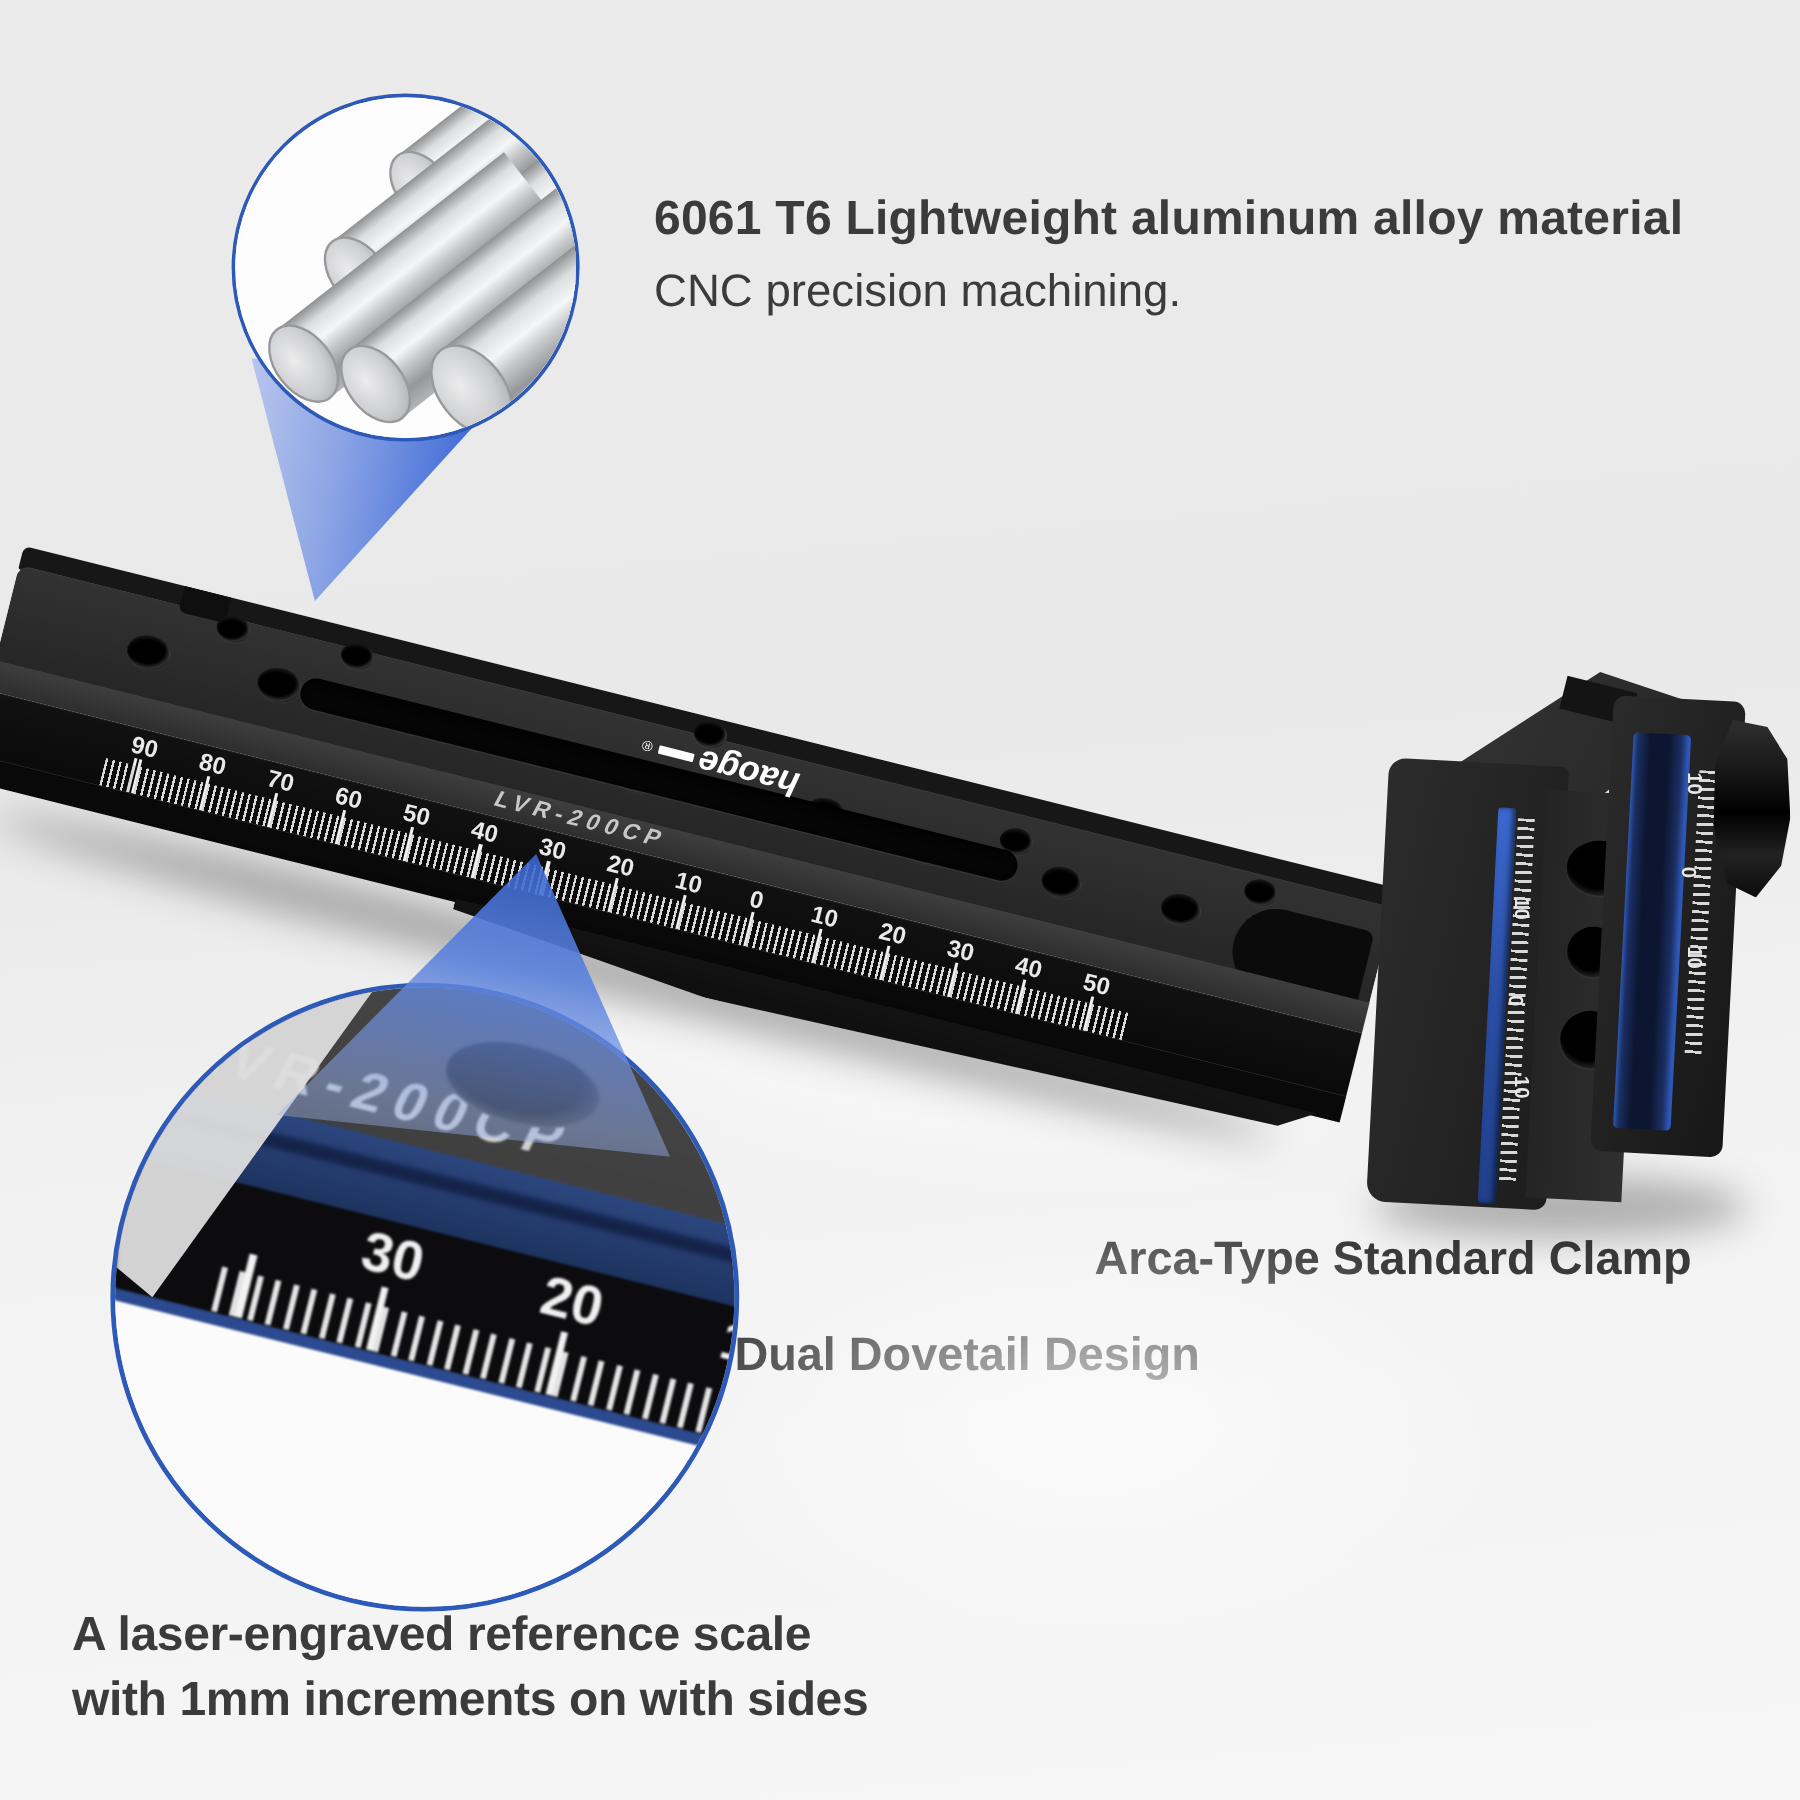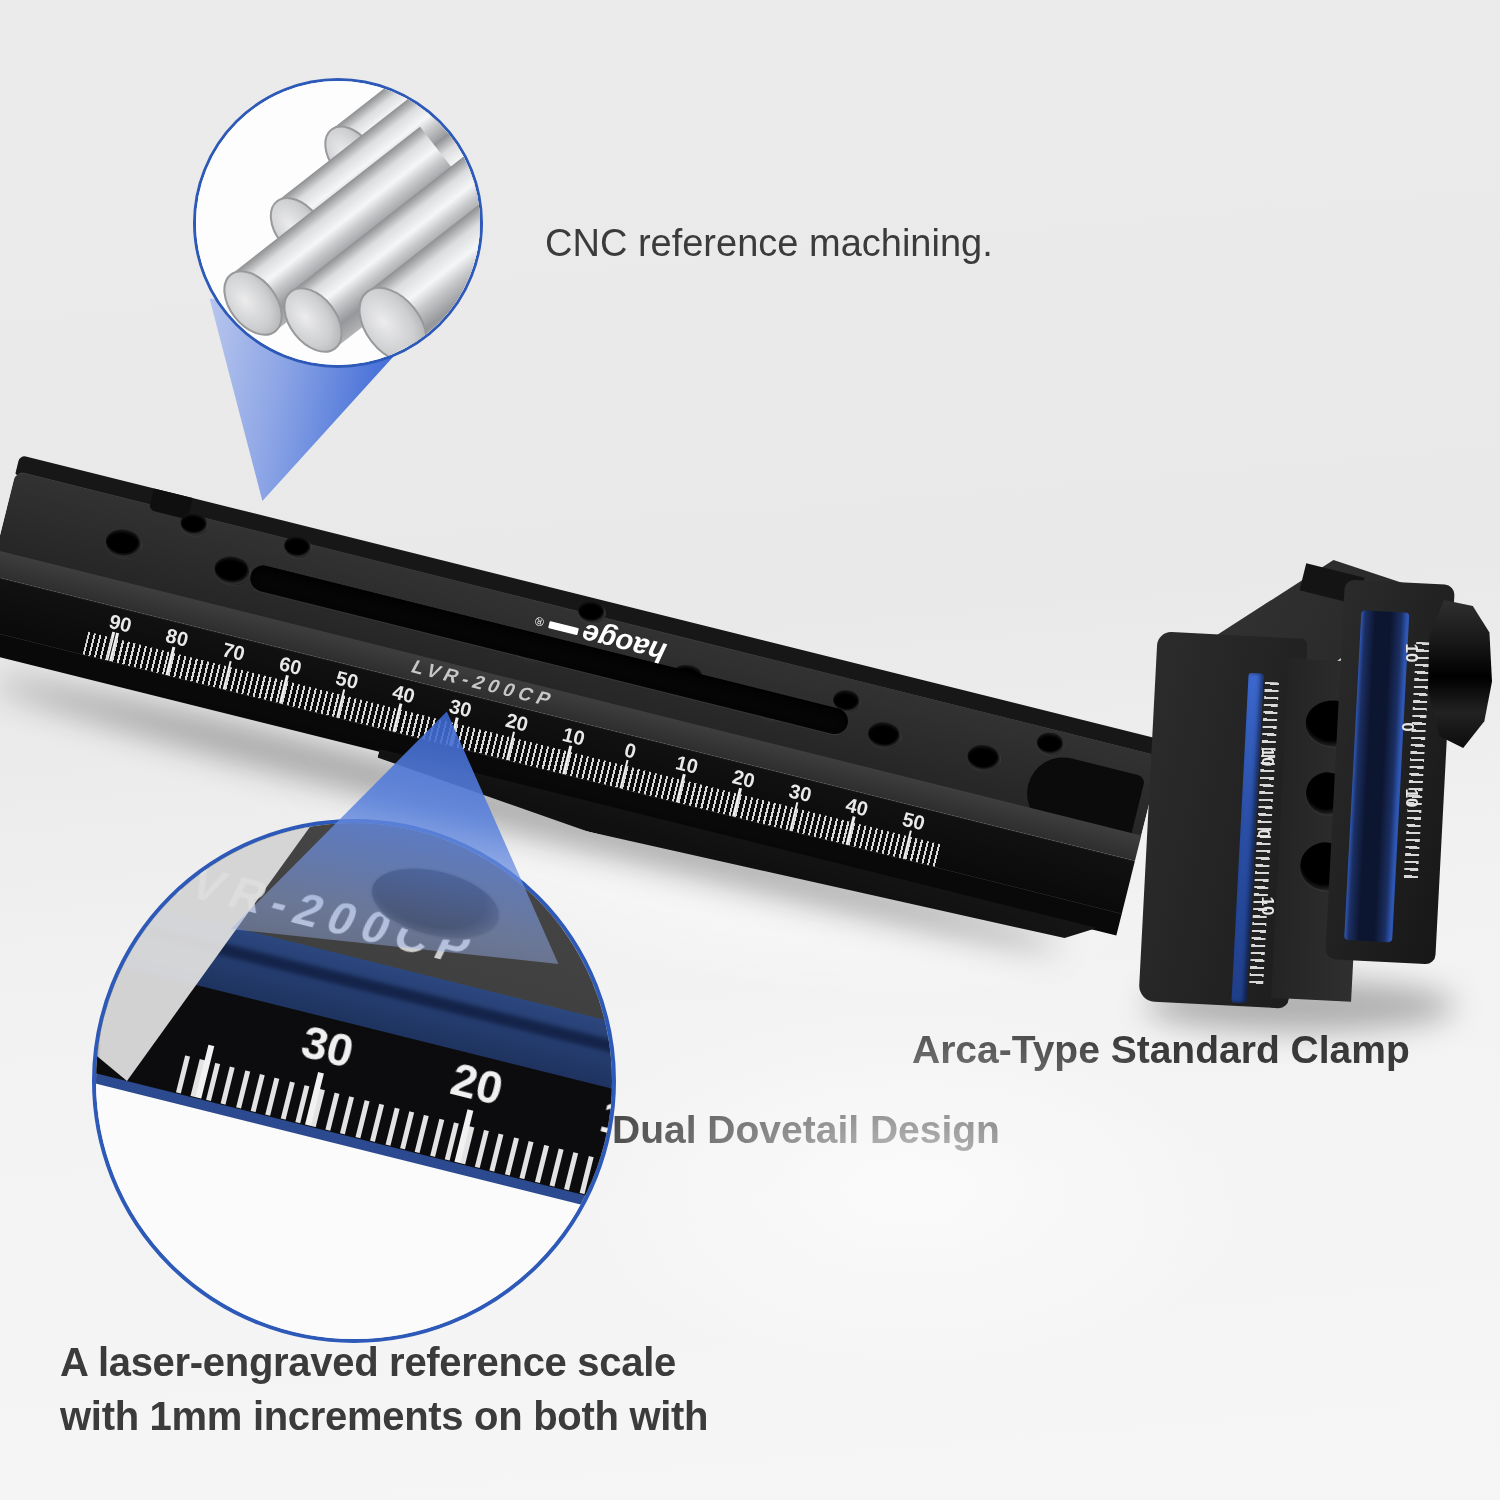--- a/index.html
+++ b/index.html
@@ -260,19 +260,20 @@
         </div>
       <div class="mag-ticks-major"></div>
       <div class="mag-ticks-minor"></div>
       <div class="band" style="top:705px;height:10px;background:#2c4a8f;"></div>
       <div class="band" style="top:715px;height:585px;background:#fbfbfb;"></div>
     </div>
     <div class="wedge"></div>
   </div>
   <div class="funnel funnel-bottom"></div>
 
-  <div class="txt h2" style="left:545px;top:222px;">CNC reference machining.</div>
+  <div class="txt h1" style="left:545px;top:160px;">6061 T6 Lightweight aluminum alloy material</div>
+  <div class="txt h2" style="left:545px;top:222px;">CNC precision machining.</div>
   <div class="txt lbl" style="left:912px;top:1028px;">Arca-Type Standard Clamp</div>
   <div class="txt lbl" style="left:612px;top:1108px;">Dual Dovetail Design</div>
   <div class="txt cap" style="left:60px;top:1340px;">A laser-engraved reference scale</div>
-  <div class="txt cap" style="left:60px;top:1394px;">with 1mm increments on both with</div>
+  <div class="txt cap" style="left:60px;top:1394px;">with 1mm increments on with sides</div>
 
 </div>
 
 </body></html>

